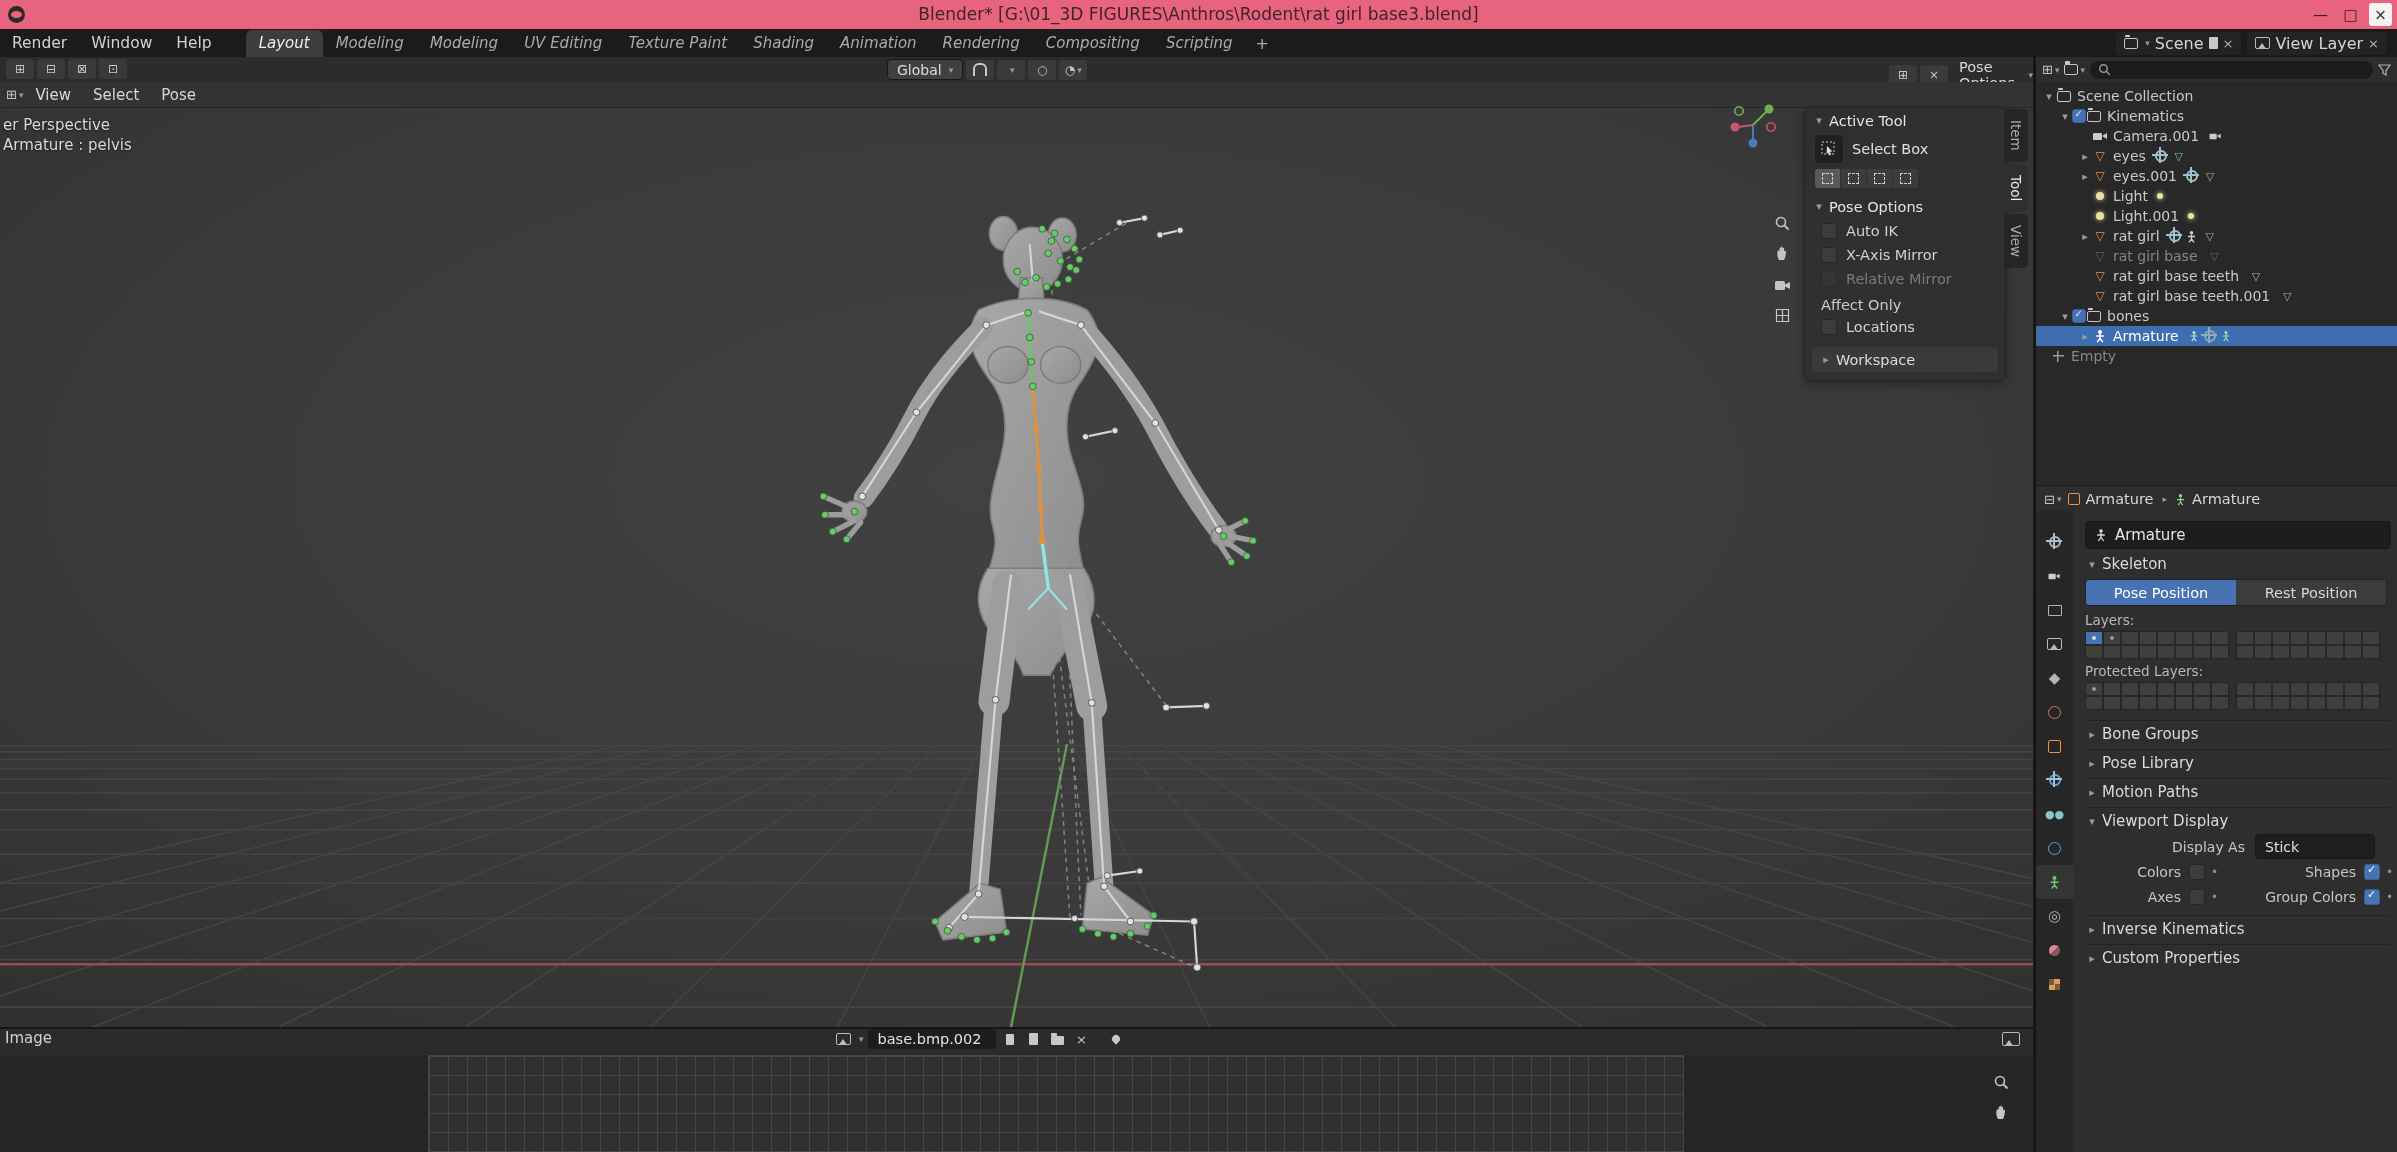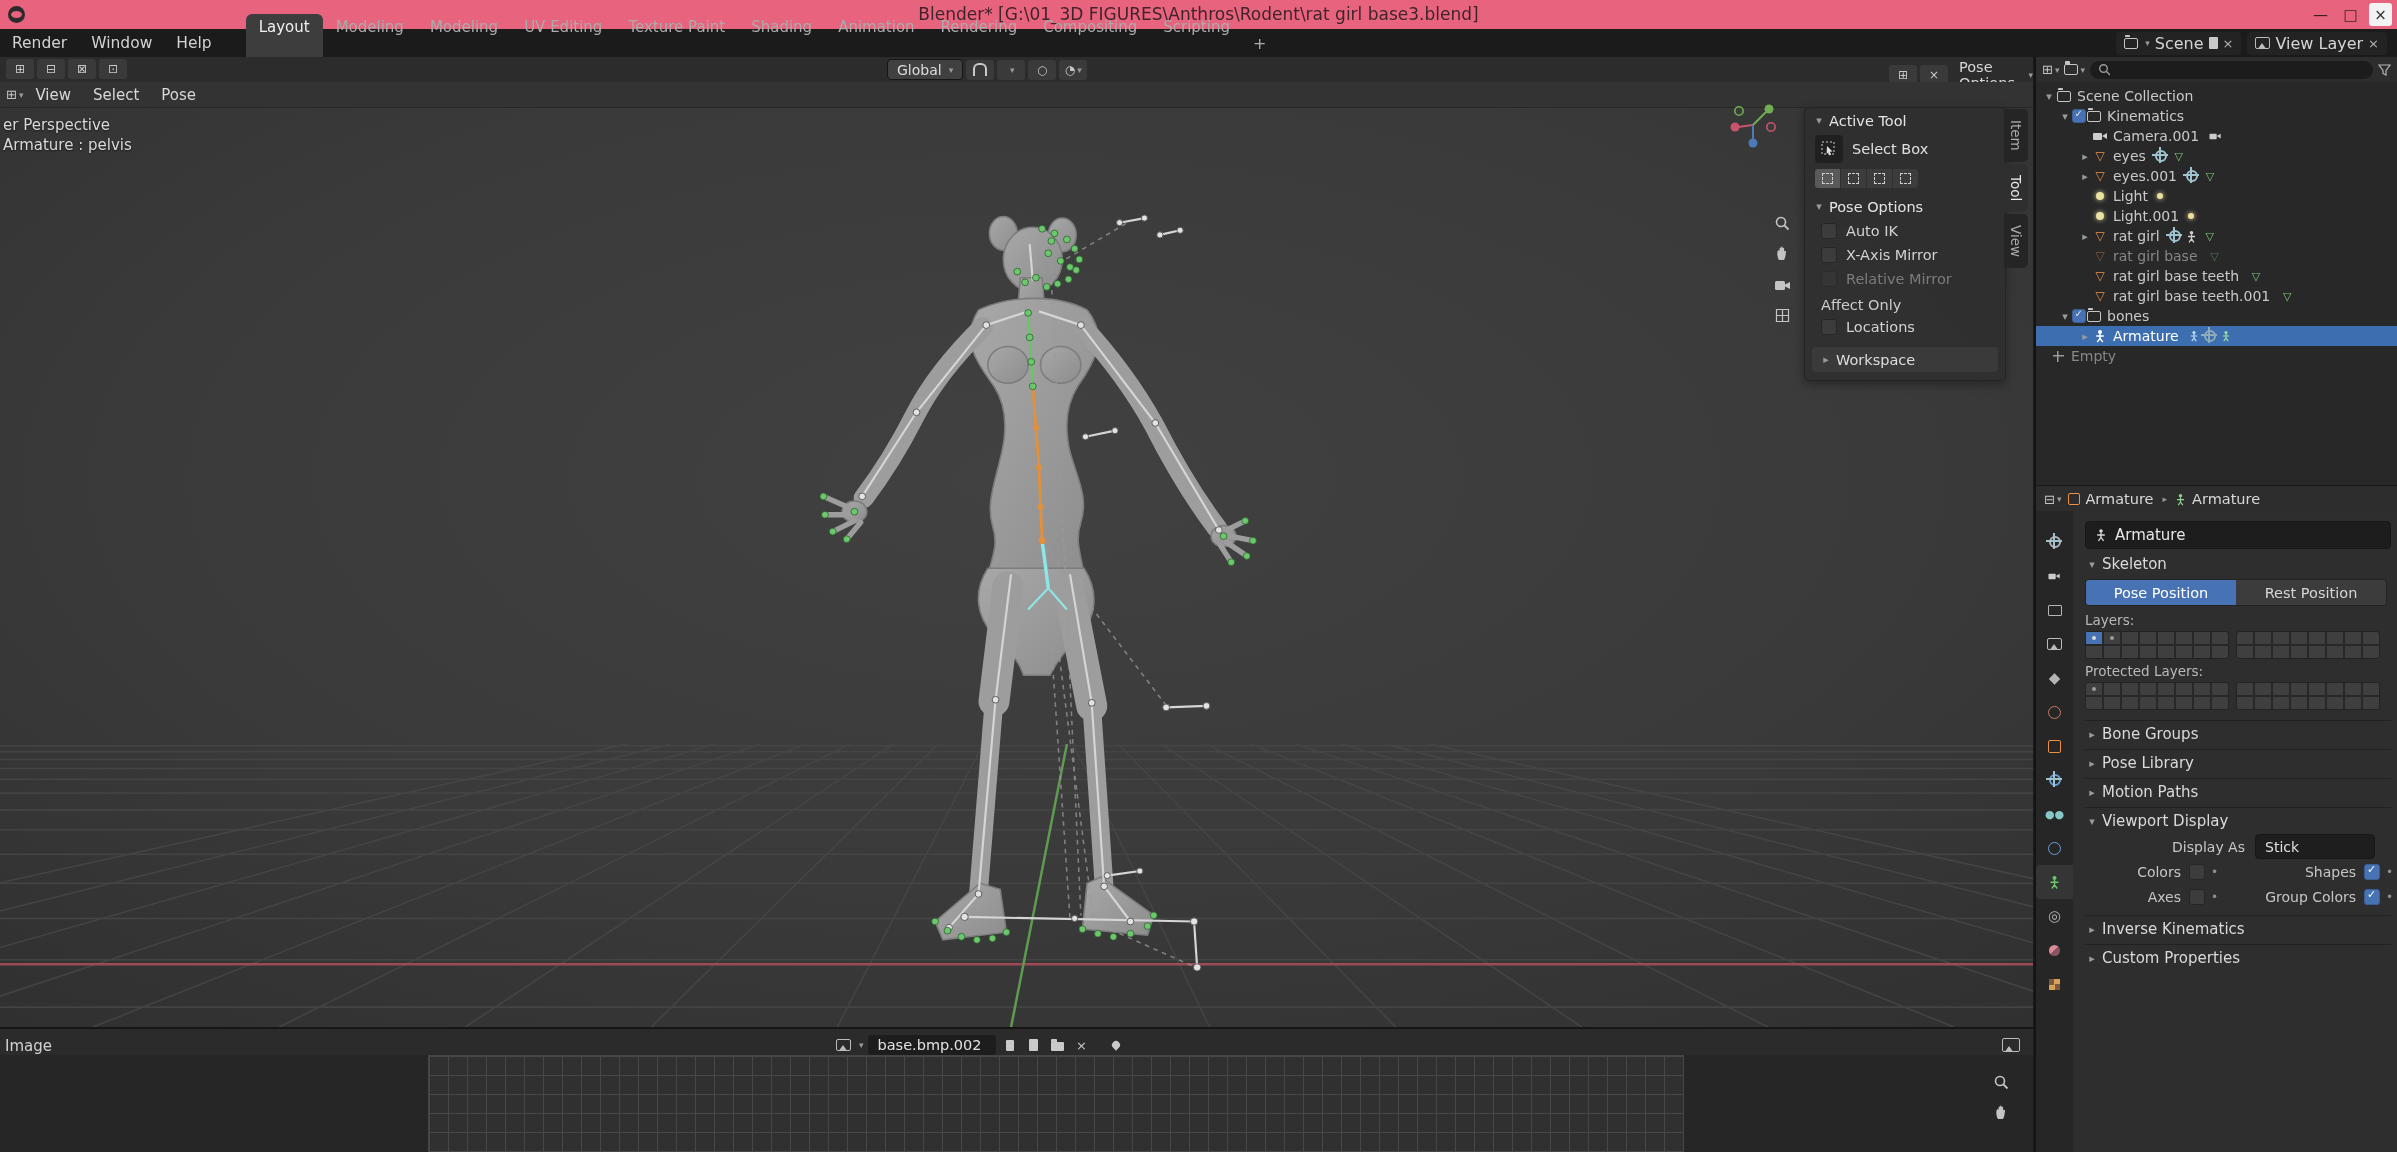--- a/index.html
+++ b/index.html
@@ -13,21 +13,21 @@
   .win-logo{position:absolute;left:8px;top:6px;width:17px;height:17px;border-radius:50%;background:#2b2b2b;}
   .win-logo::after{content:"";position:absolute;left:3px;top:5px;width:11px;height:7px;border-radius:50%;background:#e8637e;}
   .win-controls{position:absolute;right:5px;top:3px;display:flex;gap:7px;}
   .win-btn{width:23px;height:23px;display:flex;align-items:center;justify-content:center;color:#3a2026;font-size:15px;border-radius:3px;}
   .win-btn.close{background:#f3f3f3;color:#333;}
 
   
   #menubar{position:absolute;top:29px;left:0;width:2397px;height:28px;background:#1b1b1b;border-bottom:1px solid #101010;display:flex;align-items:center;}
   .menu-item{padding:0 12px;font-size:15.5px;color:#d2d2d2;}
   .ws-tabs{display:flex;margin-left:22px;align-items:flex-end;height:28px;}
-  .ws-tab{padding:4px 13px 21px;font-size:15px;color:#ababab;border-radius:6px 6px 0 0;white-space:nowrap;}
+  .ws-tab{padding:4px 13px 5px;font-size:15px;color:#ababab;border-radius:6px 6px 0 0;white-space:nowrap;font-style:italic;}
   .ws-tab.active{background:#3d3d3d;color:#f0f0f0;}
   .ws-add{padding:4px 10px;color:#ababab;}
   .mb-right{margin-left:auto;display:flex;align-items:center;gap:6px;padding-right:10px;}
   .mb-chip{display:flex;align-items:center;gap:5px;background:#232323;border-radius:4px;padding:2px 8px;}
   .mb-mini{color:#b5b5b5;font-size:13px;}
 
   .disc{color:#9a9a9a;font-size:11px;width:14px;display:inline-block;text-align:center;flex:none;}
   .chev{color:#9a9a9a;font-size:9px;margin-left:2px;}
 
   
@@ -69,21 +69,21 @@
   
   .cbx{width:14px;height:14px;background:#3c3c3c;border:1px solid #262626;border-radius:3px;flex:none;position:relative;}
   .cbx.on{background:#4772b3;border-color:#3a5f96;}
   .cbx.on::after{content:"✓";position:absolute;left:2px;top:-2px;font-size:11px;color:#fff;}
   .cbx.dim{opacity:.45;}
   .cbx.s{width:12px;height:12px;}
   .cbx.s.on::after{left:1.5px;top:-2px;font-size:10px;color:#e2e2e2;}
 
   
   #image-editor{position:absolute;top:1027px;left:0;width:2033px;height:125px;background:#262626;border-top:2px solid #161616;}
-  .ie-header{position:relative;height:26px;background:#2b2b2b;border-bottom:1px solid #1d1d1d;display:flex;align-items:flex-end;}
+  .ie-header{position:relative;height:26px;background:#2b2b2b;border-bottom:1px solid #1d1d1d;display:flex;align-items:flex-start;}
   .ie-menu{padding-left:5px;font-size:15px;color:#d2d2d2;}
   .ie-center{position:absolute;left:833px;display:flex;align-items:center;gap:4px;}
   .ie-field{background:#1d1d1d;border-radius:3px;padding:2px 10px;min-width:108px;font-size:14.5px;color:#e2e2e2;}
   .ie-btn{width:20px;height:20px;display:flex;align-items:center;justify-content:center;color:#c9c9c9;font-size:13px;}
   .ie-canvas{position:absolute;top:26px;left:0;right:0;bottom:0;background:#262626;overflow:hidden;}
   .ie-grid{position:absolute;left:428px;top:0;width:1254px;height:99px;background-color:#303030;
            background-image:linear-gradient(#474747 1px,transparent 1px),linear-gradient(90deg,#474747 1px,transparent 1px);
            background-size:19px 19px;border:1px solid #454545;}
   .ie-nav{position:absolute;left:1988px;width:26px;height:26px;display:flex;align-items:center;justify-content:center;}
 

